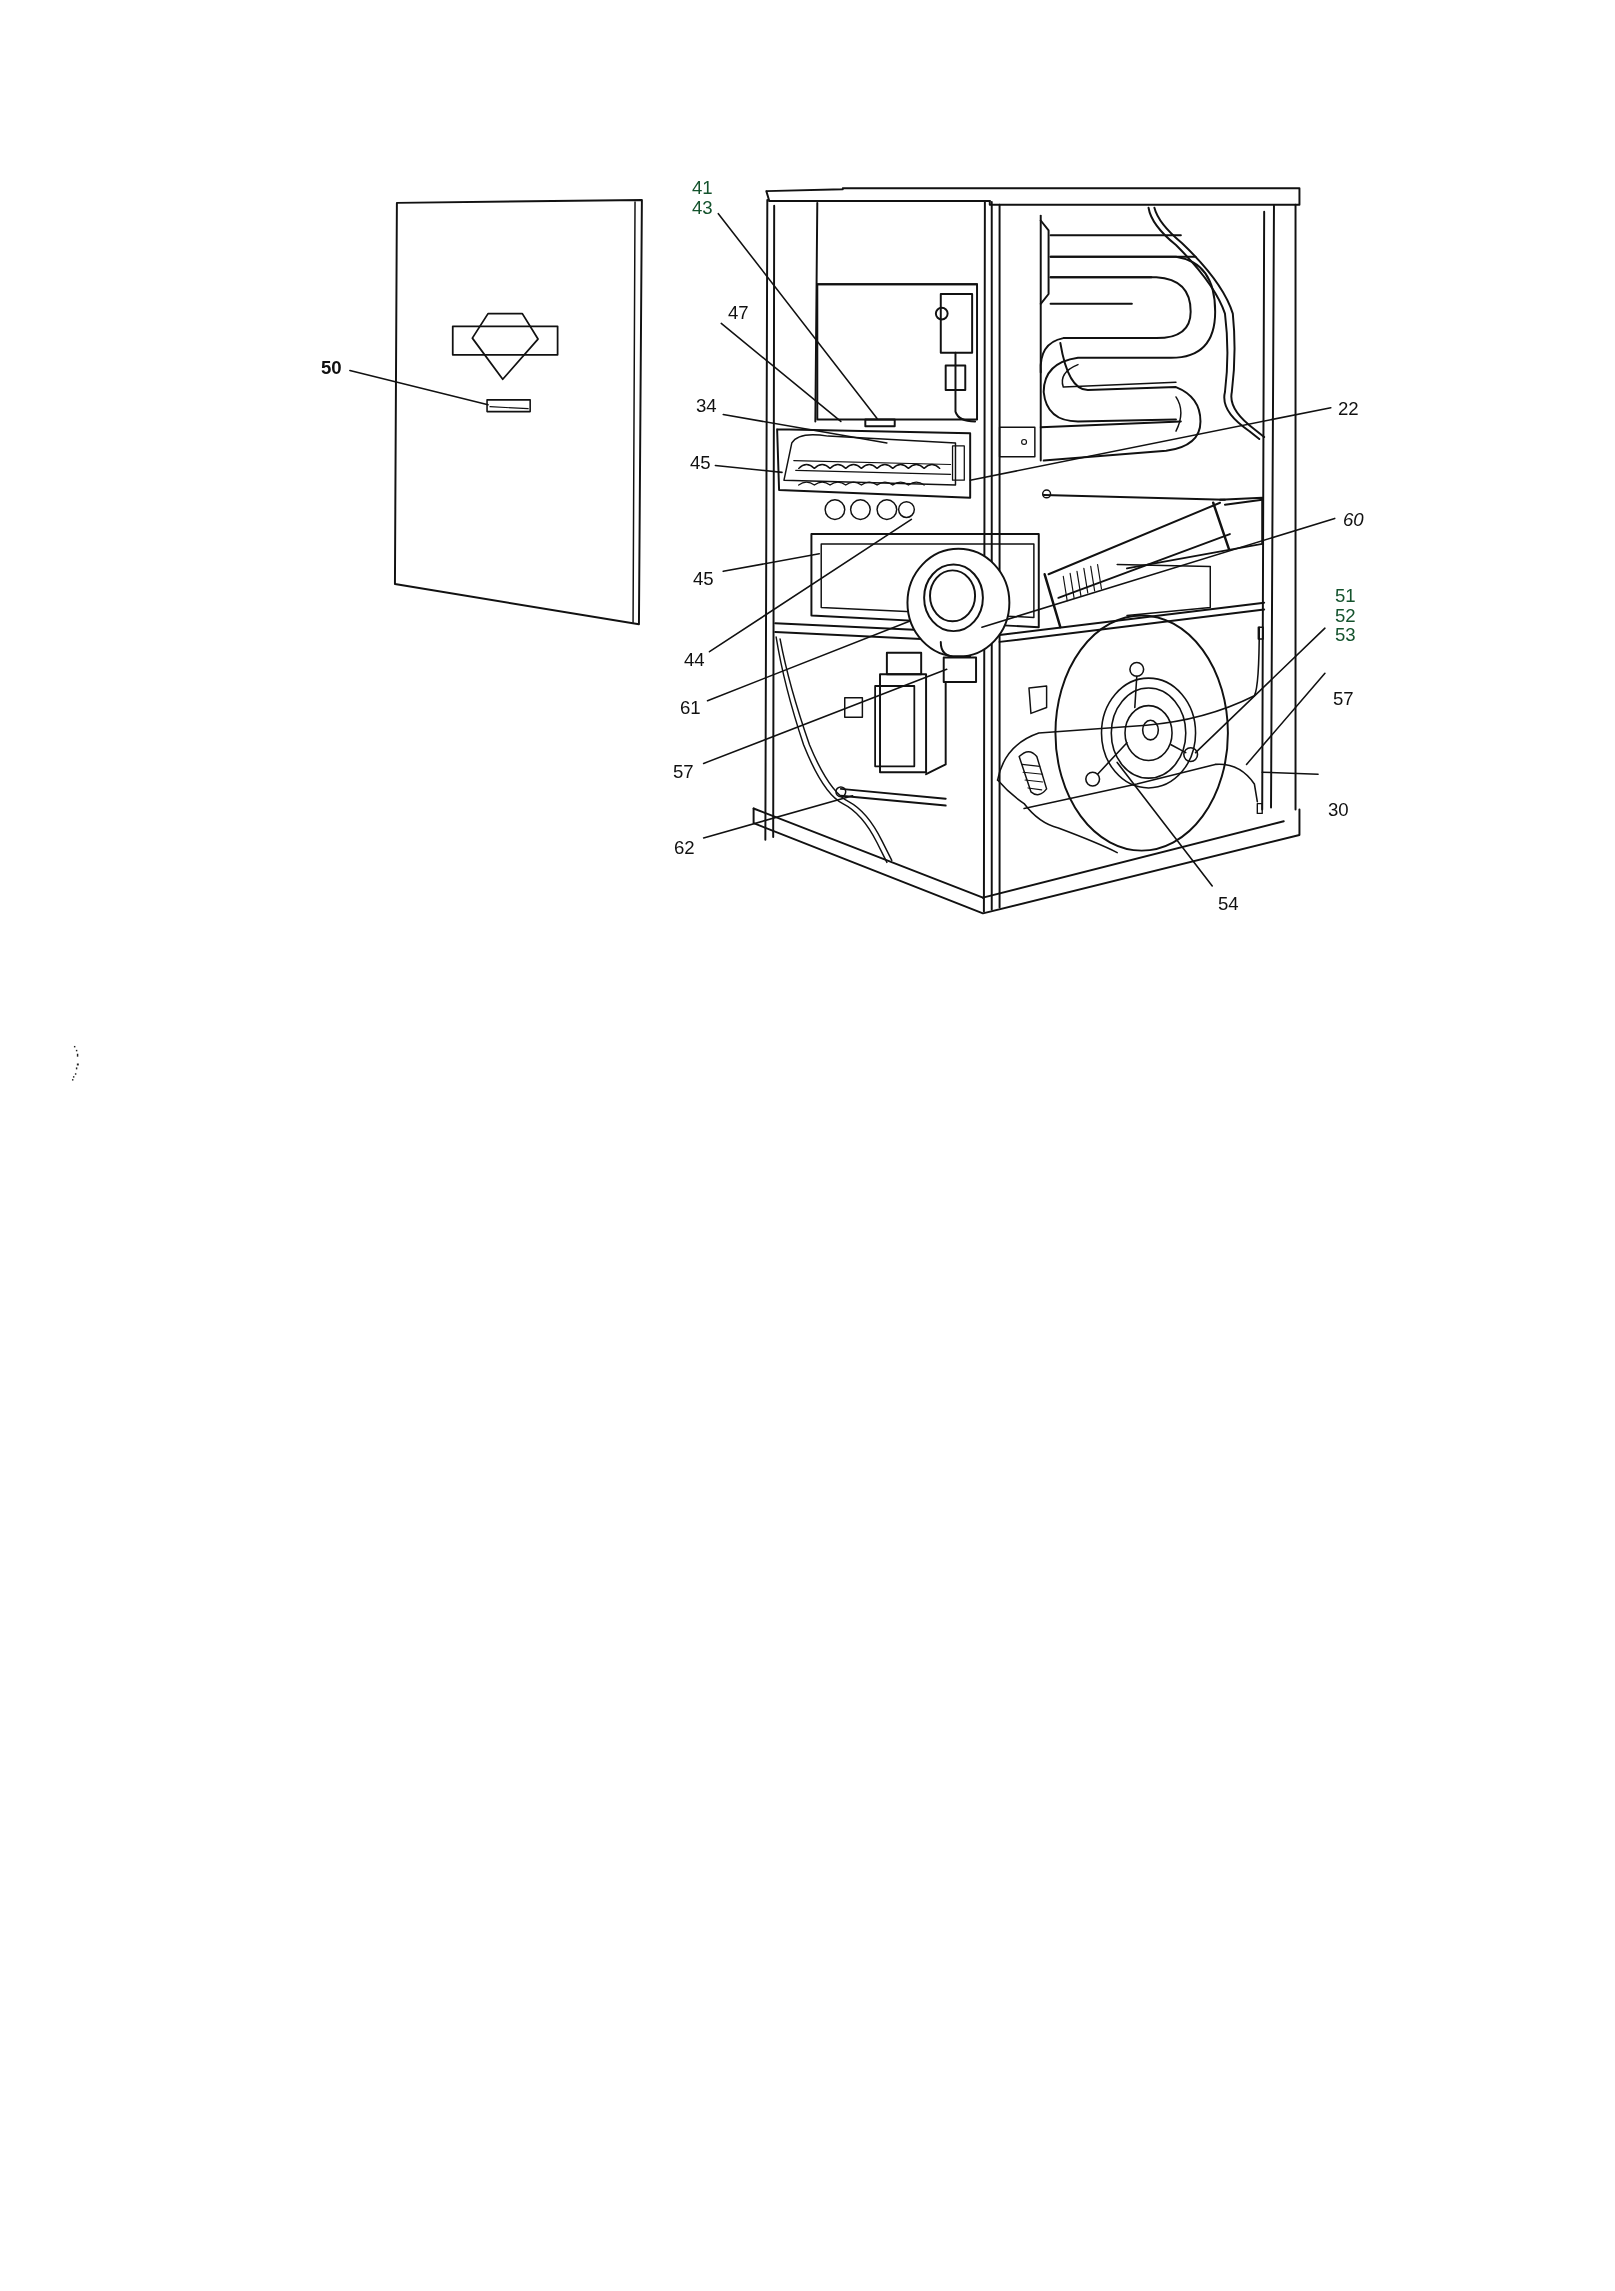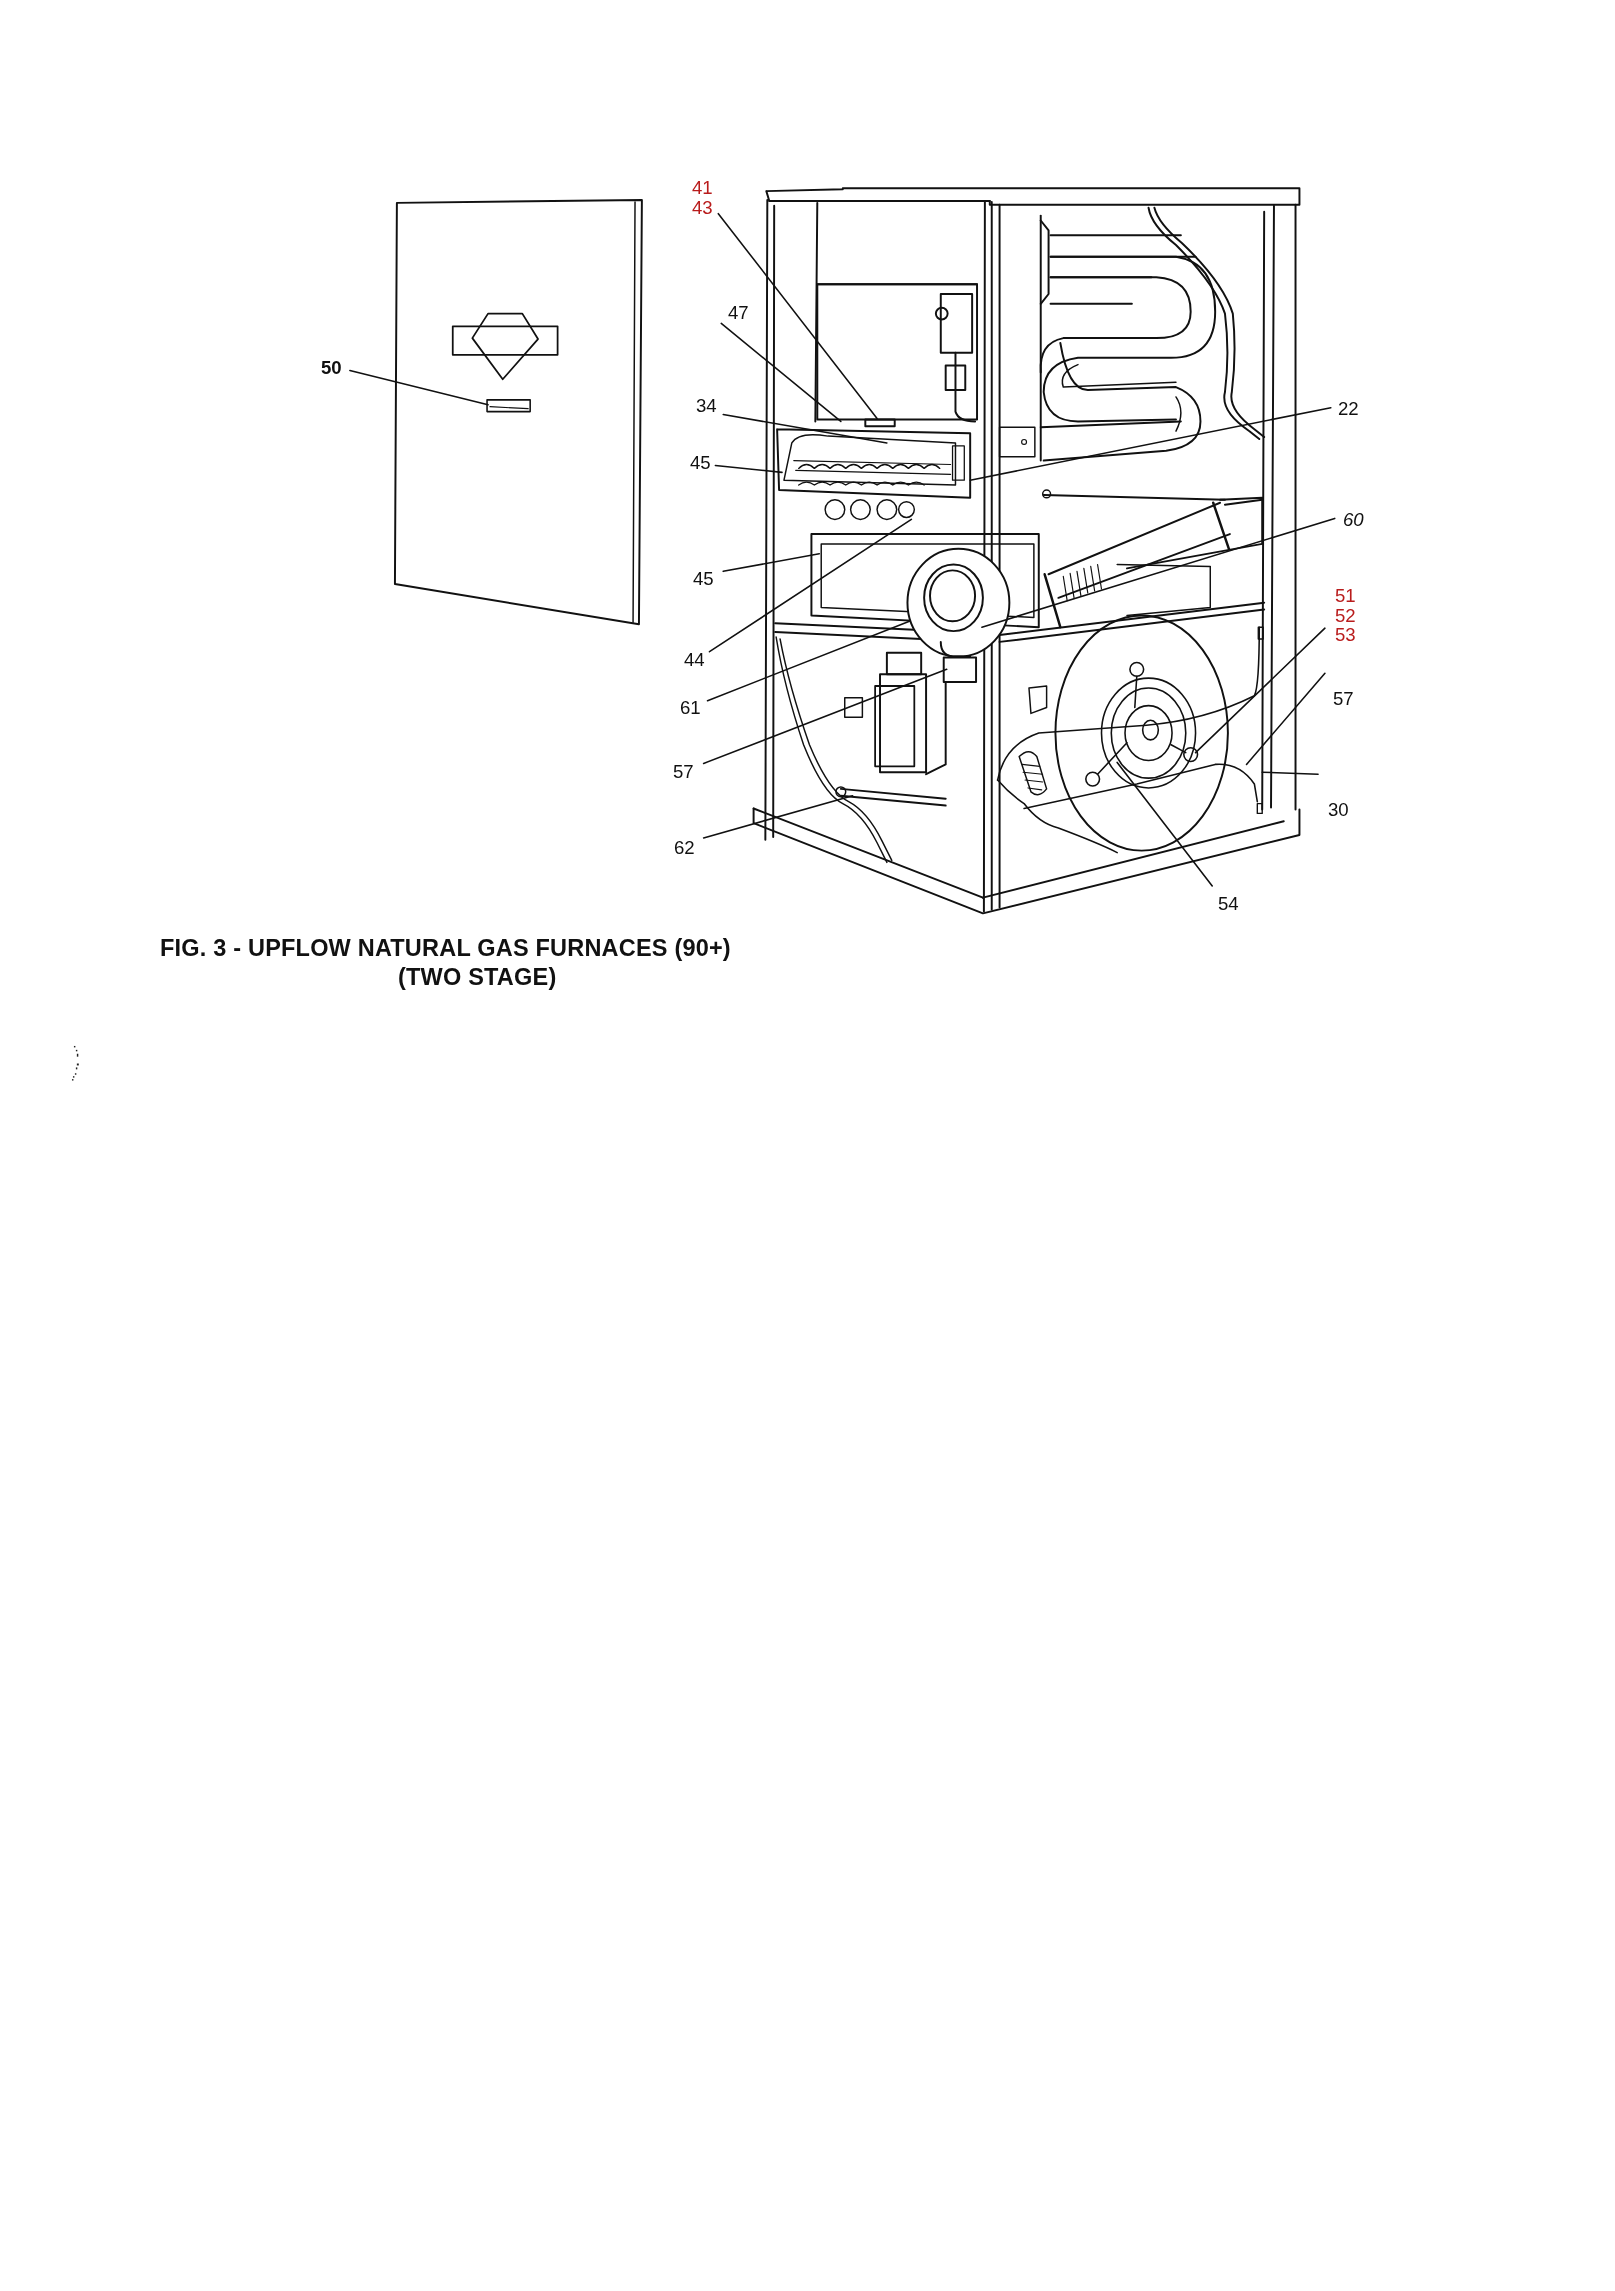--- a/index.html
+++ b/index.html
@@ -33,21 +33,21 @@
       font-size: 18.6px;
       line-height: 18.6px;
       color: #111111;
       white-space: nowrap;
     }
     .callout-stack {
       position: absolute;
       font-family: "Liberation Sans", sans-serif;
       font-size: 18.6px;
       line-height: 19.6px;
-      color: #b91c1c;
+      color: #14532d;
     }
     .callout-stack span { display: block; }
     .caption {
       position: absolute;
       left: 160px;
       top: 934px;
       font-family: "Liberation Sans", sans-serif;
       font-weight: bold;
       font-size: 23.5px;
       line-height: 29px;
@@ -282,24 +282,20 @@
   <span class="callout" style="left:1343px; top:511px;font-style:italic;">60</span>
   <span class="callout-stack" style="left:1335px; top:586px;">
     <span>51</span>
     <span>52</span>
     <span>53</span>
   </span>
   <span class="callout" style="left:1333px; top:690px;">57</span>
   <span class="callout" style="left:1328px; top:801px;">30</span>
   <span class="callout" style="left:1218px; top:895px;">54</span>
 
-  <div class="caption">
-    <span class="caption-line1">FIG. 3 - UPFLOW NATURAL GAS FURNACES (90+)</span>
-    <span class="caption-line2">(TWO STAGE)</span>
-  </div>
 </div>
 
 <svg class="scan-mark" viewBox="0 0 12 40">
   <g fill="#222">
     <rect x="5" y="2" width="1.5" height="1.5"></rect>
     <rect x="7" y="6" width="1.5" height="1.5"></rect>
     <rect x="8" y="10" width="1.5" height="3"></rect>
     <rect x="8" y="20" width="2" height="2"></rect>
     <rect x="7" y="24" width="1.5" height="2"></rect>
     <rect x="6" y="30" width="1.5" height="1.5"></rect>

